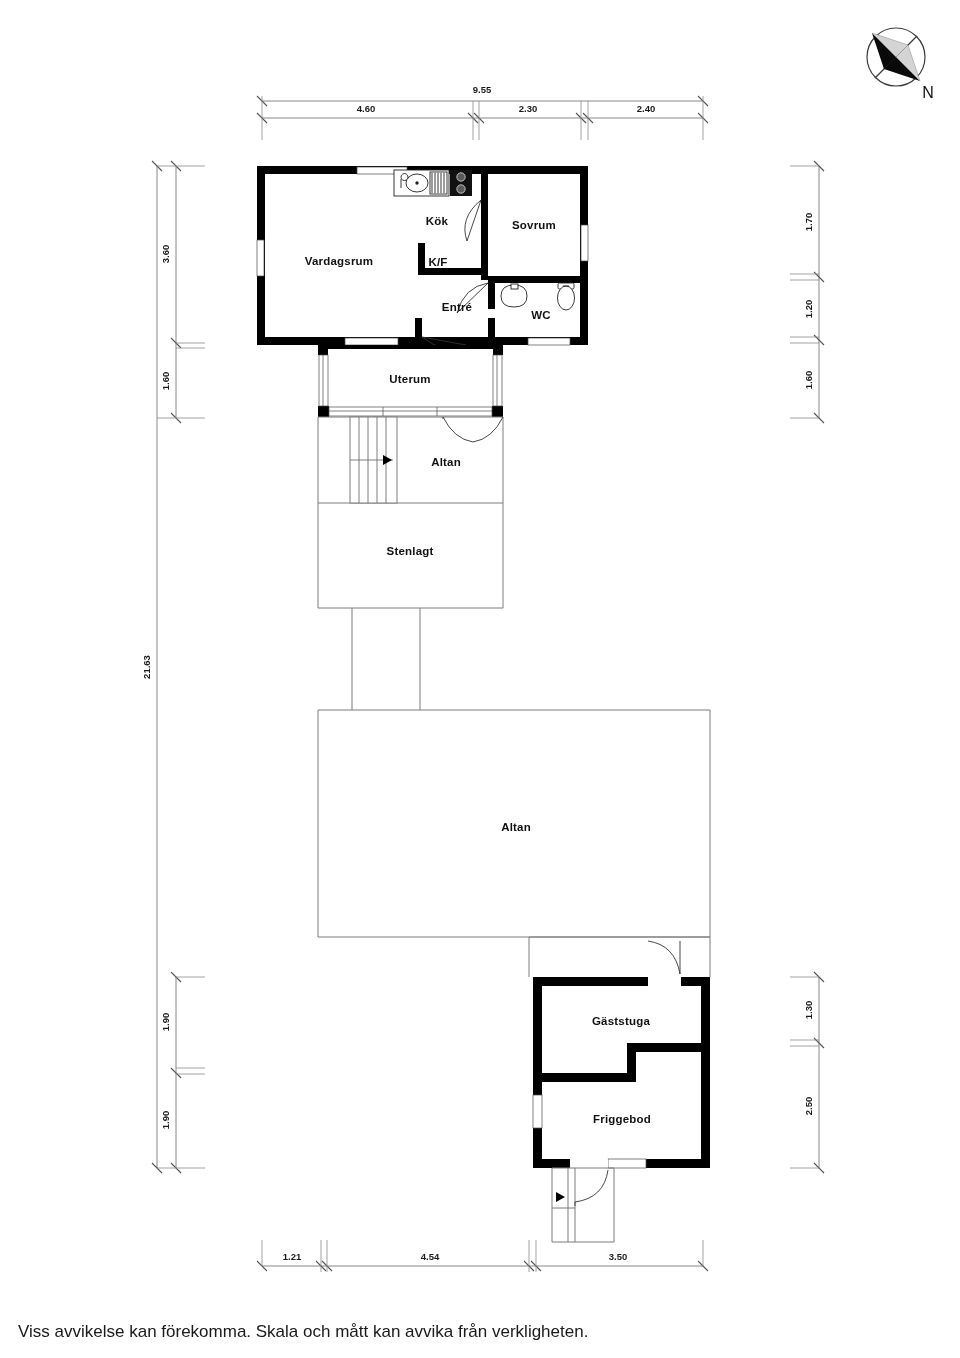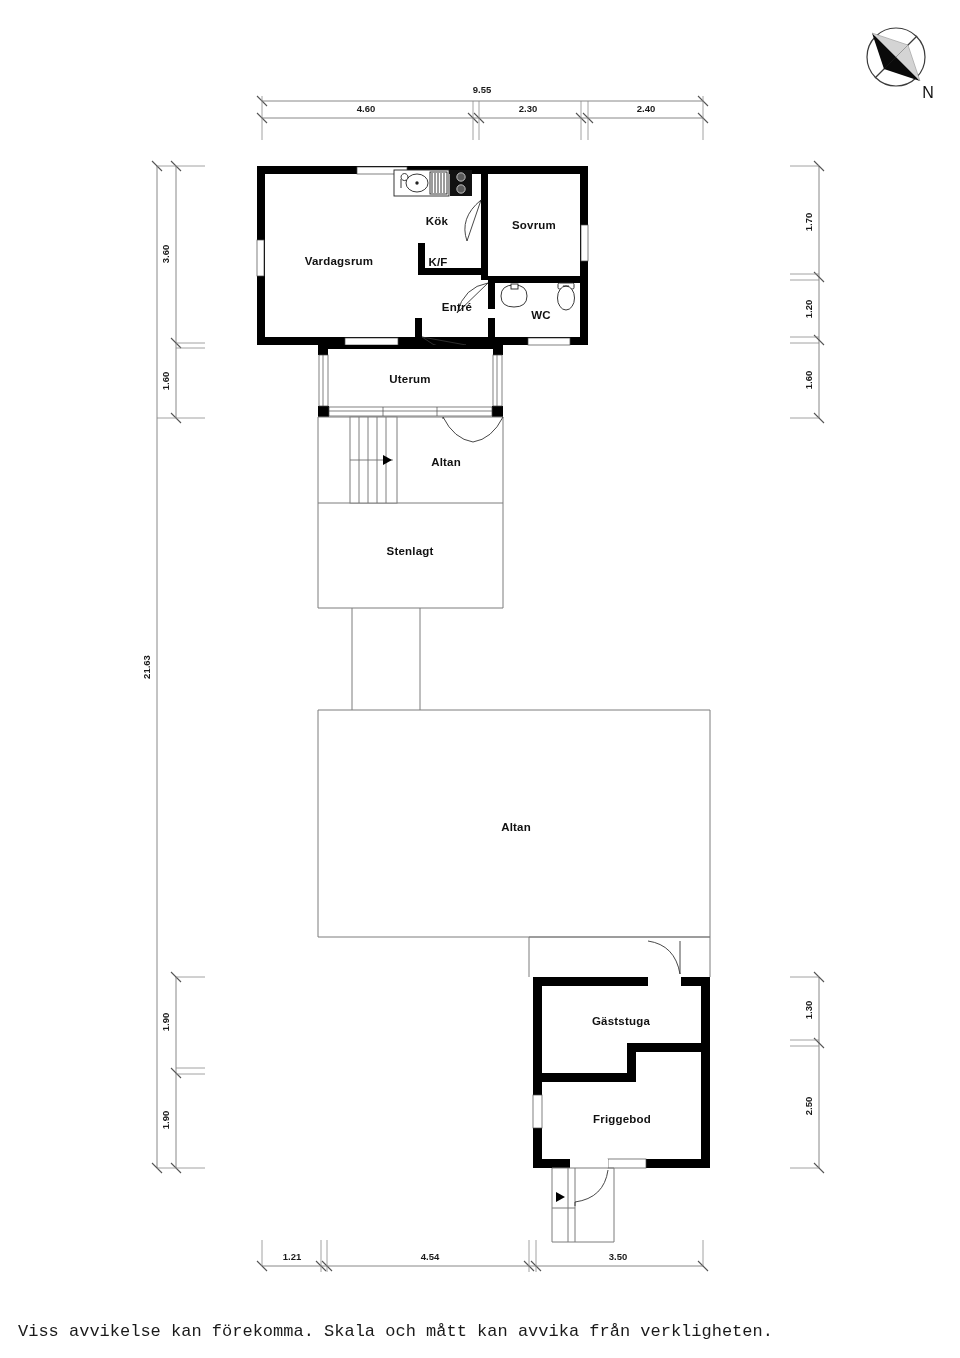--- a/index.html
+++ b/index.html
@@ -104,21 +104,21 @@
   .compass-n {
     font-family: "Liberation Sans", sans-serif;
     font-size: 16px;
     fill: #111111;
     text-anchor: middle;
   }
   #footer-note {
     position: absolute;
     left: 18px;
     top: 1322px;
-    font-family: Liberation Mono, monospace;
+    font-family: Liberation Sans, sans-serif;
     font-size: 17px;
     color: #1a1a1a;
     white-space: nowrap;
   }
 </style>
 </head>
 <body>
 
 <div id="plan-root">
 <svg id="floorplan" viewBox="0 0 960 1358" xmlns="http://www.w3.org/2000/svg">

